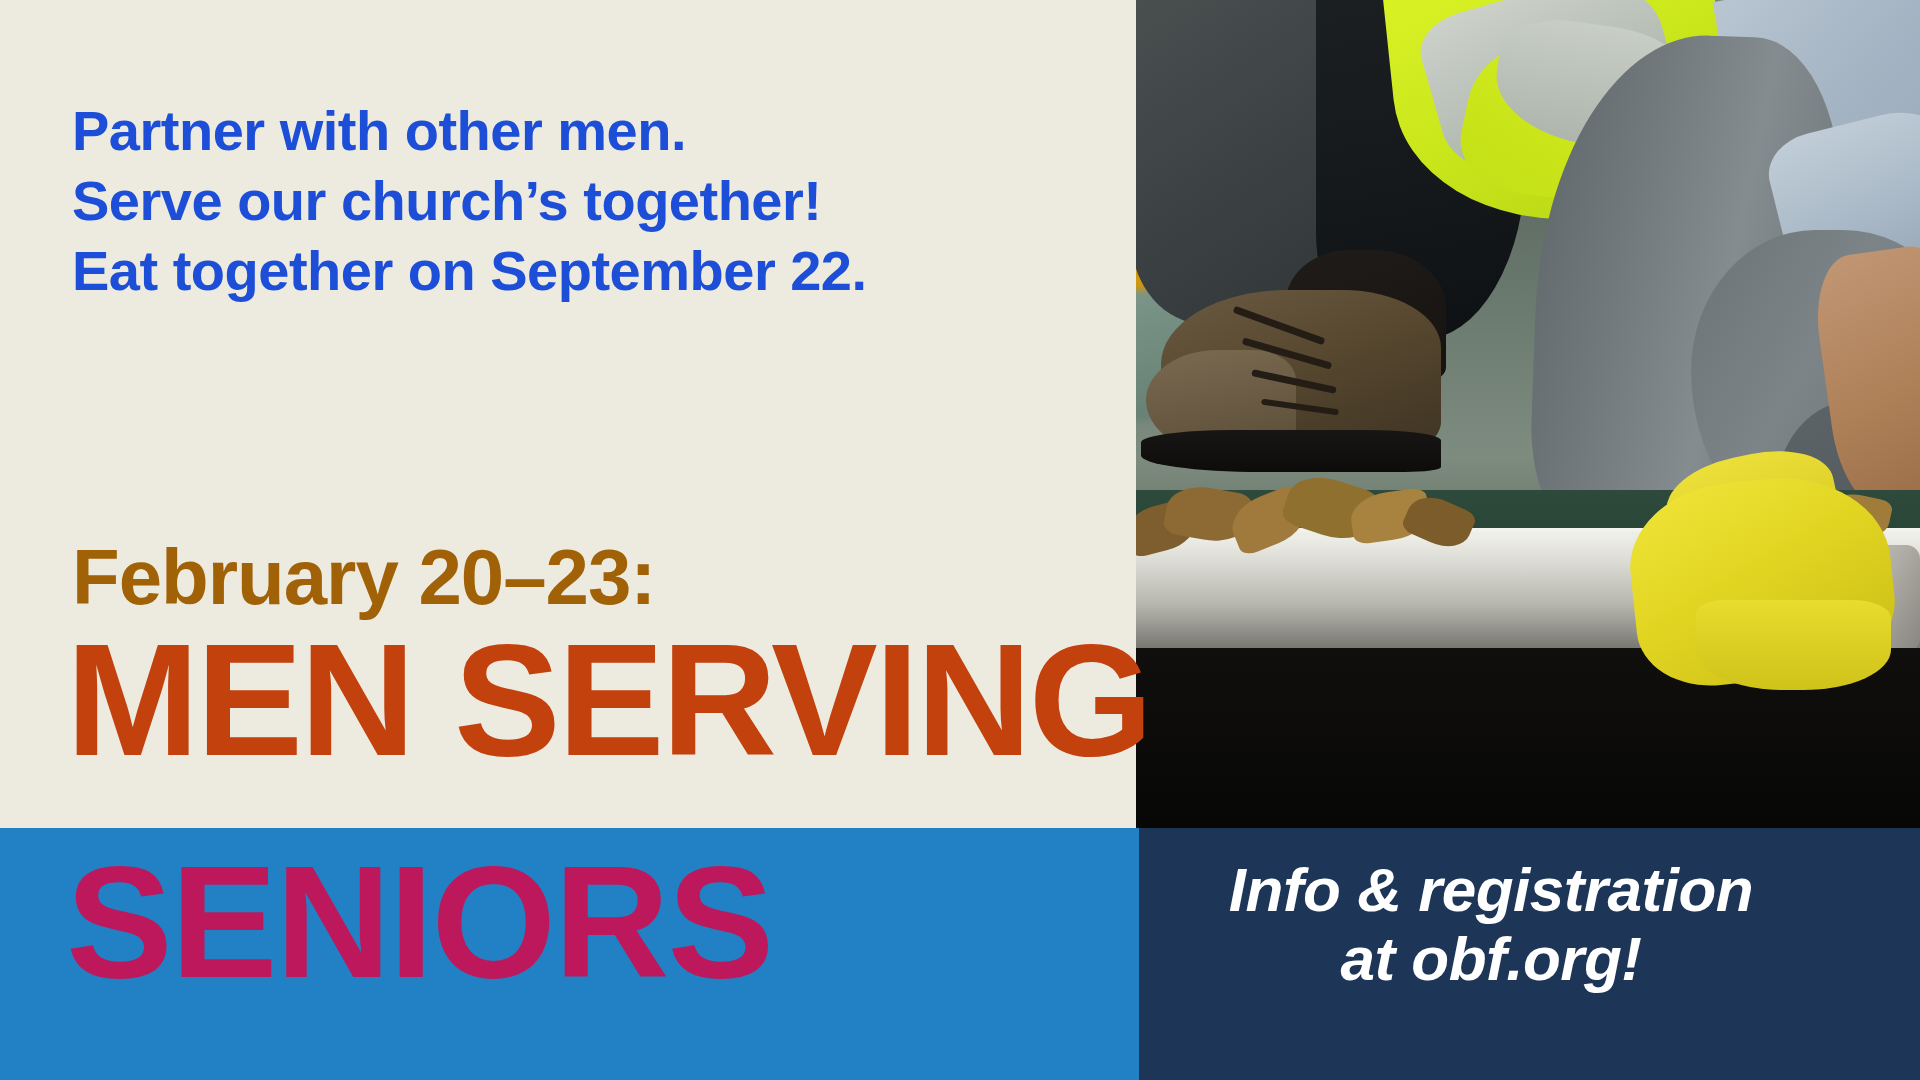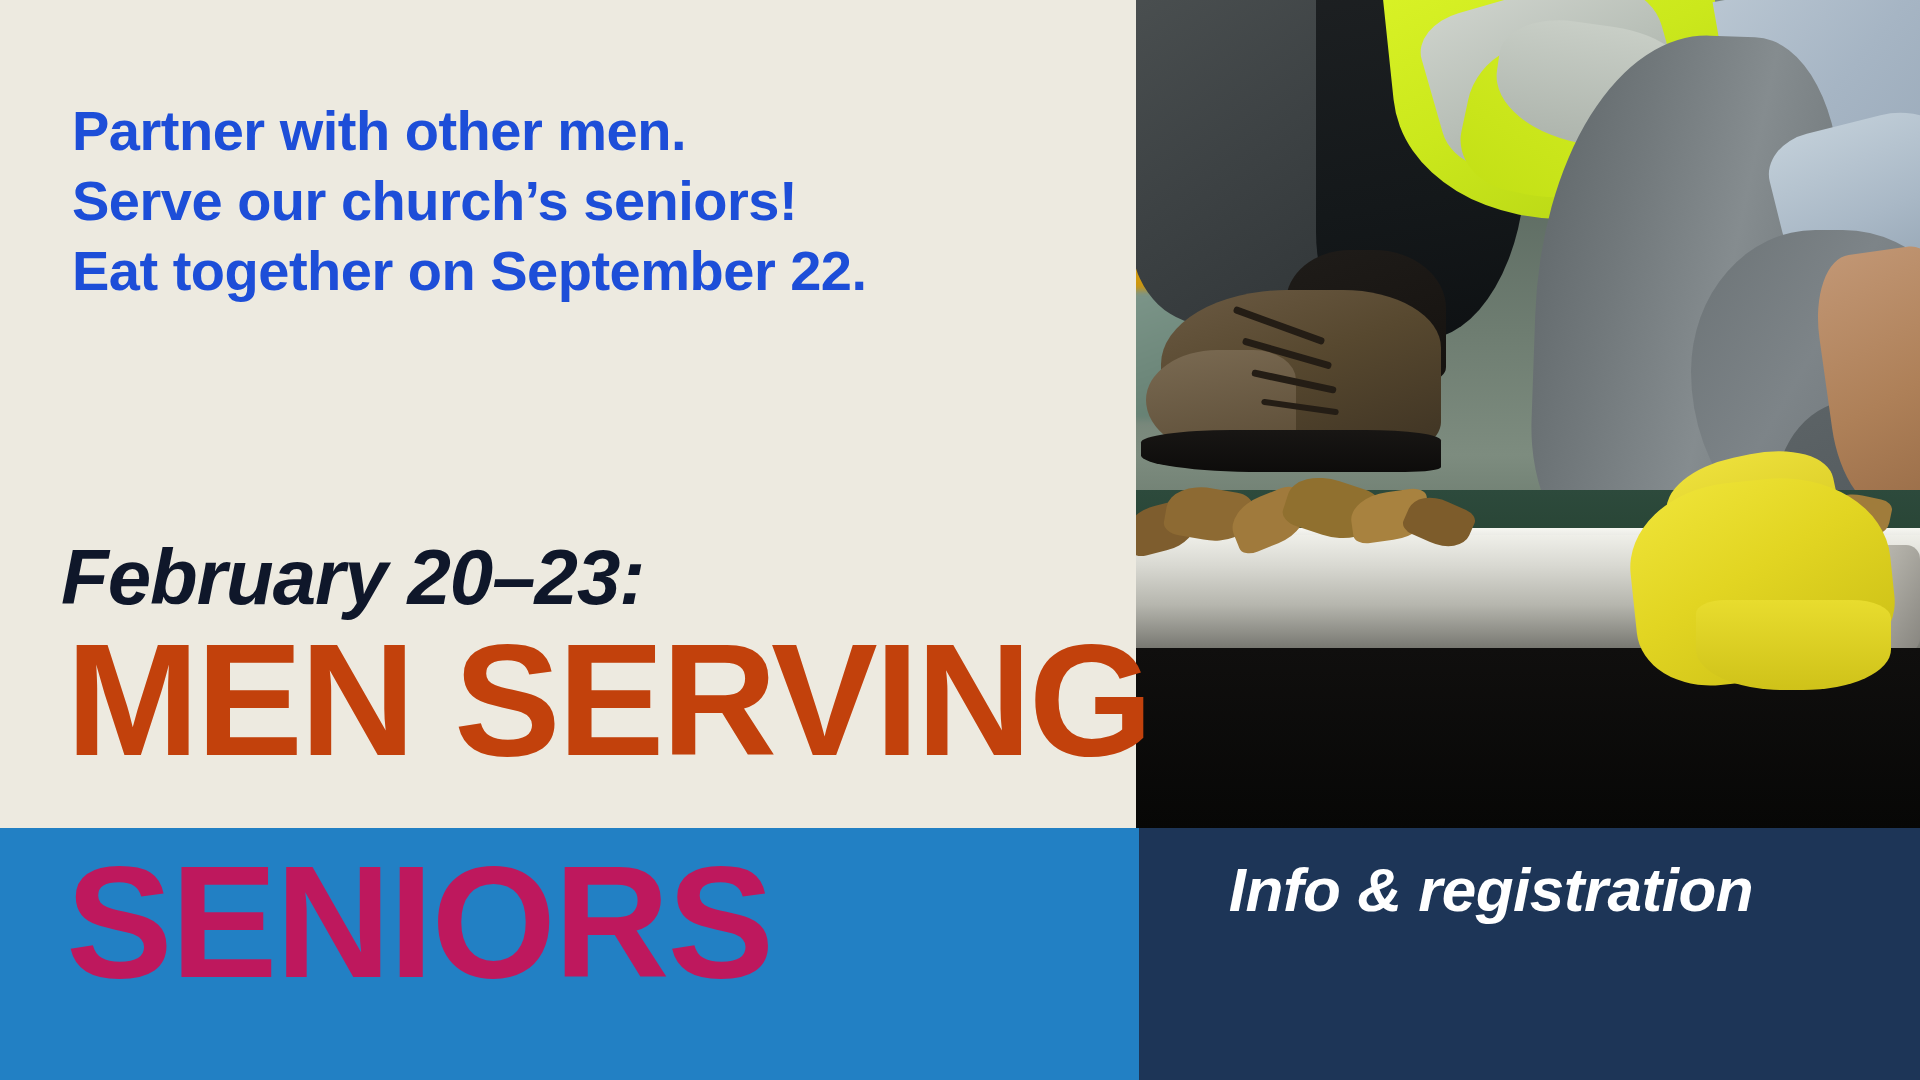--- a/index.html
+++ b/index.html
@@ -206,23 +206,23 @@
 
   
   .intro {
     position:absolute; left:72px; top:96px; width:900px;
     font-size:56px; font-weight:bold; line-height:1.25;
     color:#1d4ed8; letter-spacing:-0.5px;
   }
   .intro div { white-space:nowrap; }
 
   .date-line {
-    position:absolute; left:61px; top:532px;
-    font-size:78px; font-weight:bold; color:#0f172a;
-    letter-spacing:-1px; white-space:nowrap;font-style:italic;
+    position:absolute; left:72px; top:532px;
+    font-size:78px; font-weight:bold; color:#a16207;
+    letter-spacing:-1px; white-space:nowrap;
   }
 
   .bigline1 {
     position:absolute; left:66px; top:620px;
     font-size:160px; font-weight:bold; color:#c2410c;
     letter-spacing:-3px; line-height:1; white-space:nowrap;
     z-index:5;
     text-align:right;
   }
 
@@ -296,26 +296,27 @@
     <div class="ph glove-cuff"></div>
     <div class="ph glove"></div>
     <div class="ph glove-fingers"></div>
   </div>
 
   <div class="band-blue"></div>
   <div class="band-navy"></div>
 
   <div class="intro">
     <div>Partner with other men.</div>
-    <div>Serve our church’s seniors!</div>
+    <div>Serve our church’s together!</div>
     <div>Eat together on September 22.</div>
   </div>
 
   <div class="date-line">February 20–23:</div>
 
   <div class="bigline1">MEN SERVING</div>
   <div class="bigline2">SENIORS</div>
 
   <div class="cta">
     <div>Info &amp; registration</div>
+    <div>at obf.org!</div>
   </div>
 
 </div>
 
 </body></html>

